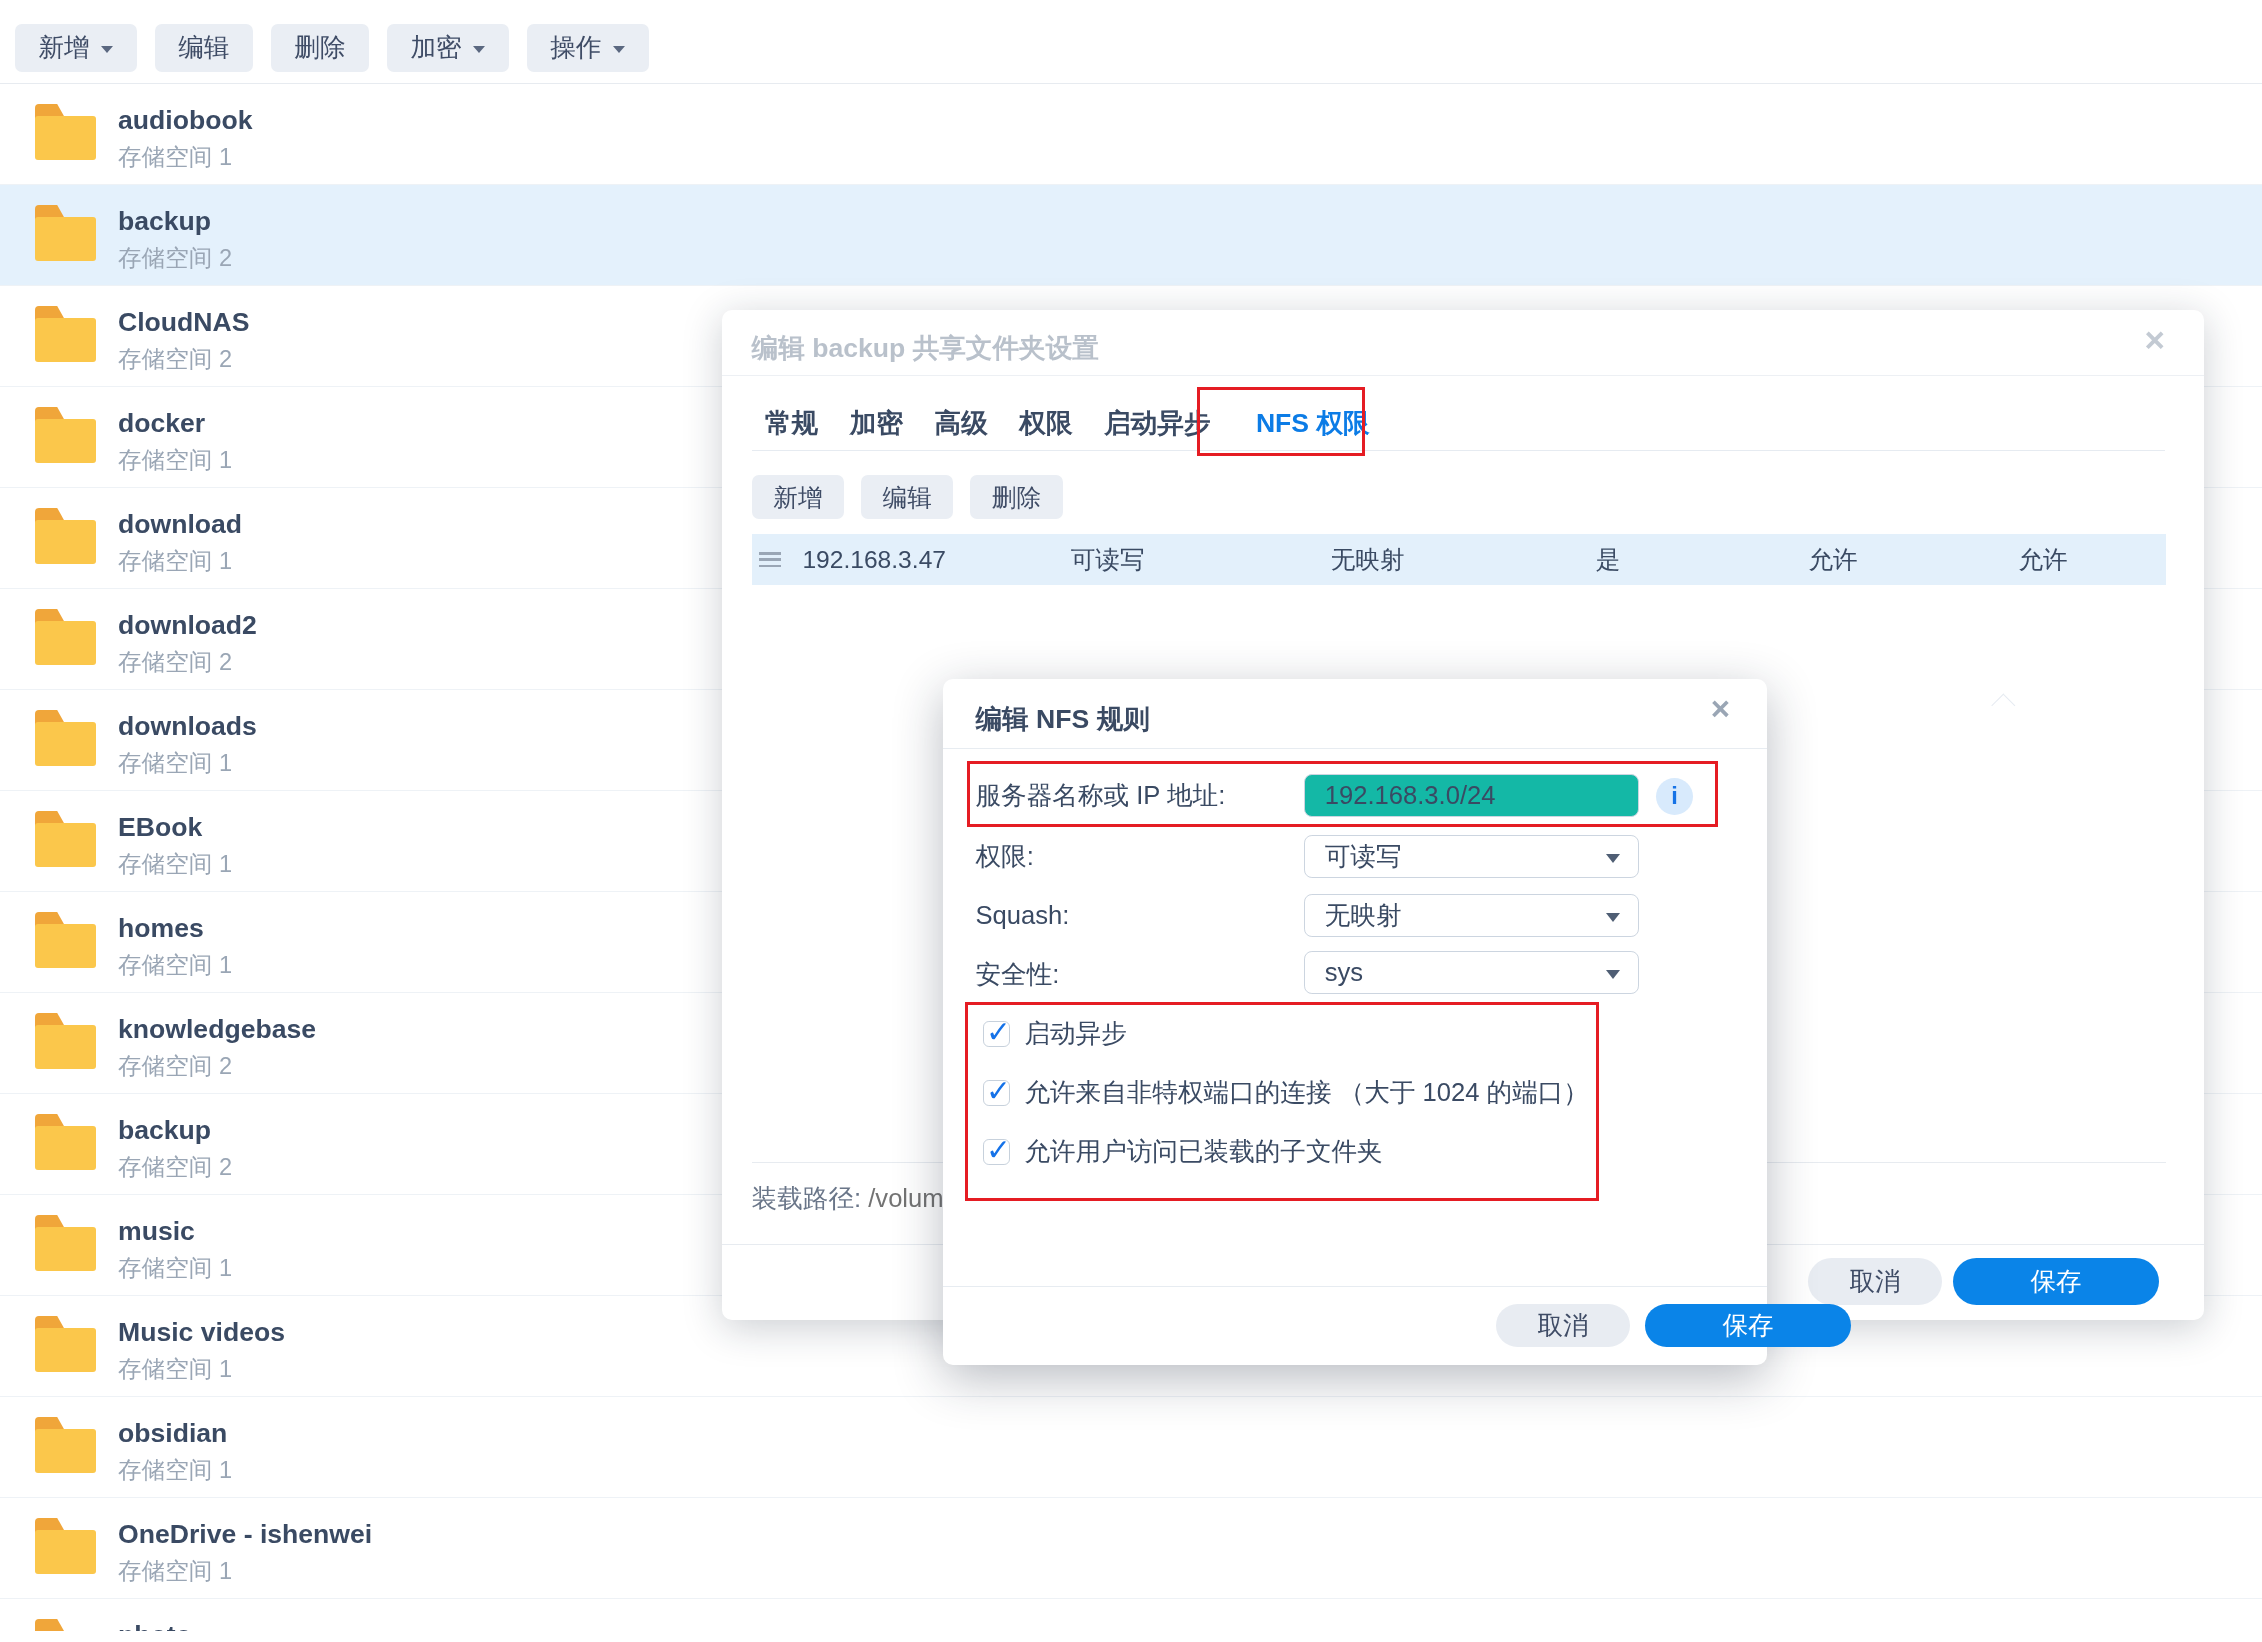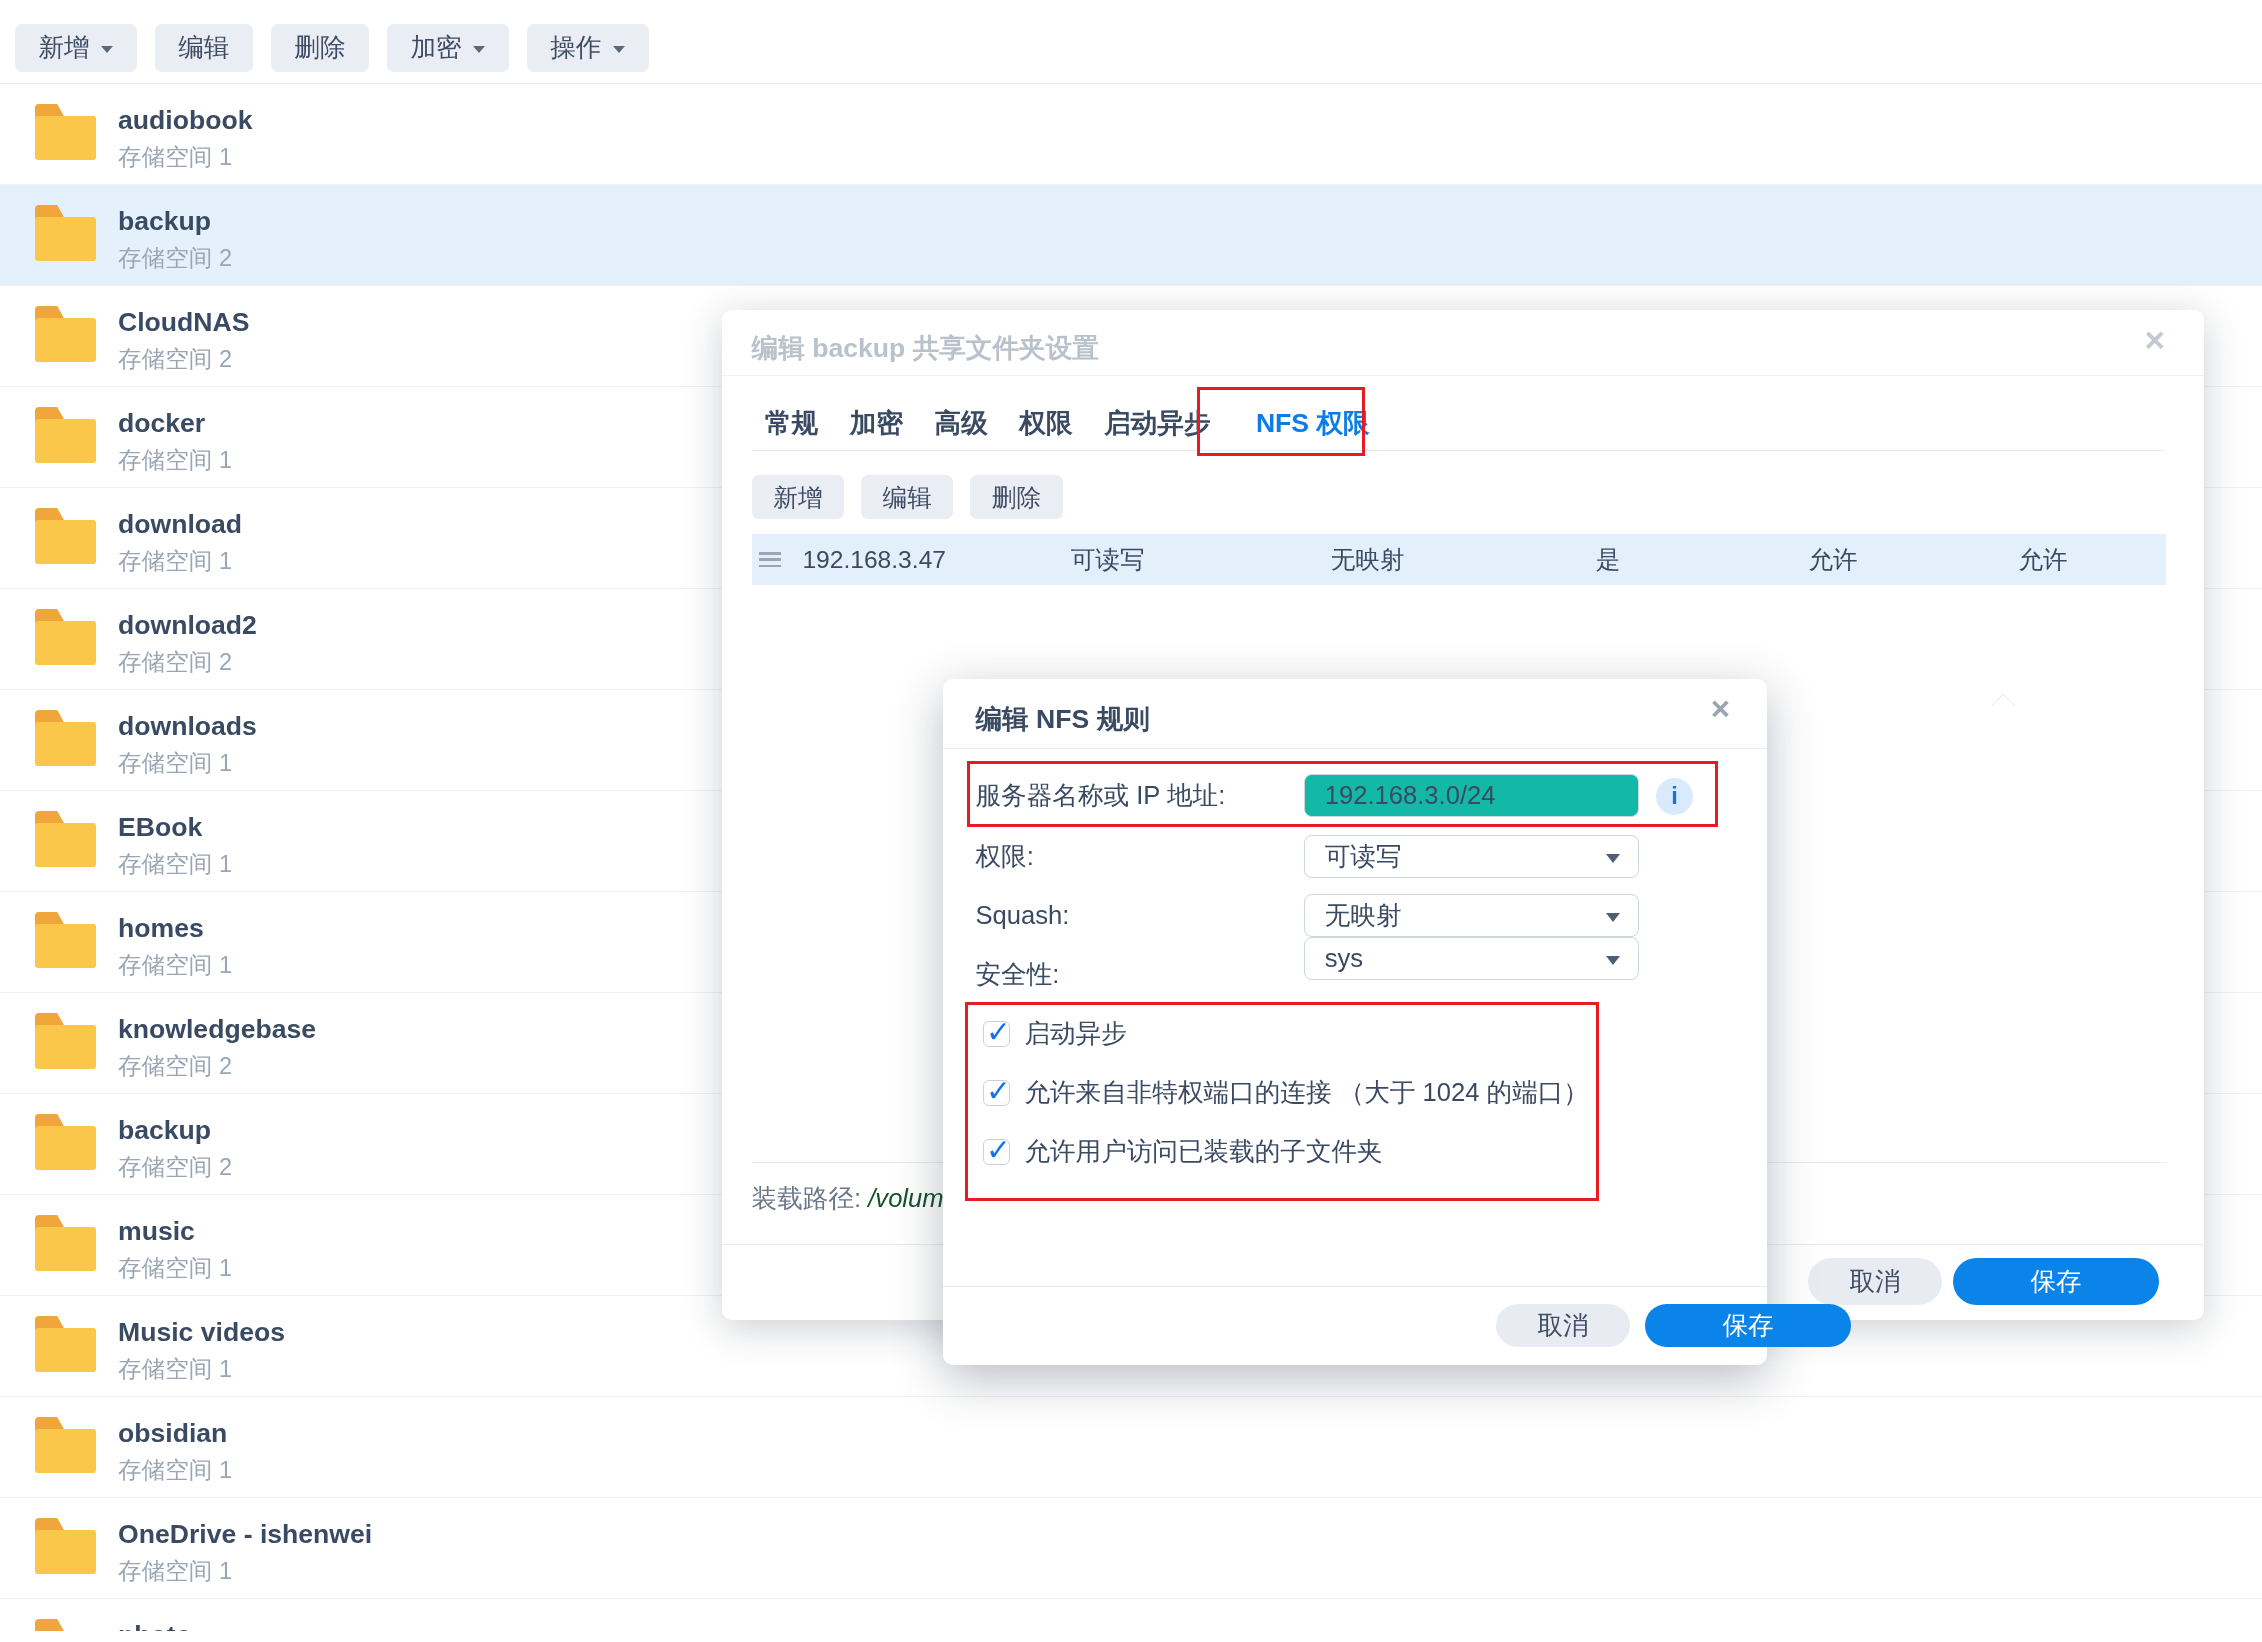--- a/index.html
+++ b/index.html
@@ -65,21 +65,21 @@
   .hcell.i5, .tcell.i5 { width:191px; }
   .trow { display:flex; height:51px; background:#e3f0fb; align-items:stretch; cursor:pointer; }
   .tcell { display:flex; align-items:center; justify-content:center; font-size:24.6px; color:#3a4a63; }
   .trow .cell0 { border-right:none; }
   .drag-icon { width:21.7px; height:15.8px;
     background:repeating-linear-gradient(to bottom,#9aa6b5 0 3px,transparent 3px 6.4px); }
 
   .content-bottom { position:absolute; left:29.6px; top:852px; width:1414px; height:1px; background:#e7ebf0; }
   .mount { position:absolute; left:29.6px; top:872px; font-size:25.6px; line-height:33px; white-space:nowrap; }
   .mount-label { color:#6a7689; }
-  .mount-value { color:#14532d; cursor:pointer;font-style:italic; }
+  .mount-value { color:#737373; cursor:pointer; }
   .dlg-footer-div { position:absolute; left:0; top:934px; width:100%; height:1px; background:#e7ebf0; }
   .pill { display:inline-flex; align-items:center; justify-content:center; border:none;
     border-radius:25.6px; font-size:25.6px; font-family:inherit; cursor:pointer; }
   .pill.gray { background:#e8ecf2; color:#3f4c66; }
   .pill.blue { background:#0a84e8; color:#fff; }
   .outer-cancel { position:absolute; left:1086px; top:948px; width:134px; height:47px; }
   .outer-save  { position:absolute; left:1231px; top:948px; width:206px; height:47px; }
 
   
   .idialog { position:absolute; left:943px; top:679px; width:824px; height:686px; z-index:20;
@@ -292,21 +292,21 @@
     <span class="sel-caret"></span>
   </div>
 
   <div class="flabel" style="top:215px;">Squash:</div>
   <div class="fselect" style="top:215px;">
     <span>无映射</span>
     <span class="sel-caret"></span>
   </div>
 
   <div class="flabel" style="top:274px;">安全性:</div>
-  <div class="fselect" style="top:258px;">
+  <div class="fselect" style="top:272px;">
     <span>sys</span>
     <span class="sel-caret"></span>
   </div>
 
   <div class="anno-checks"></div>
 
   <div class="checkboxes">
     <div class="chkrow i0 checked" style="top: 341px;">
         <span class="chkbox">
           <span class="mark">✓</span>

